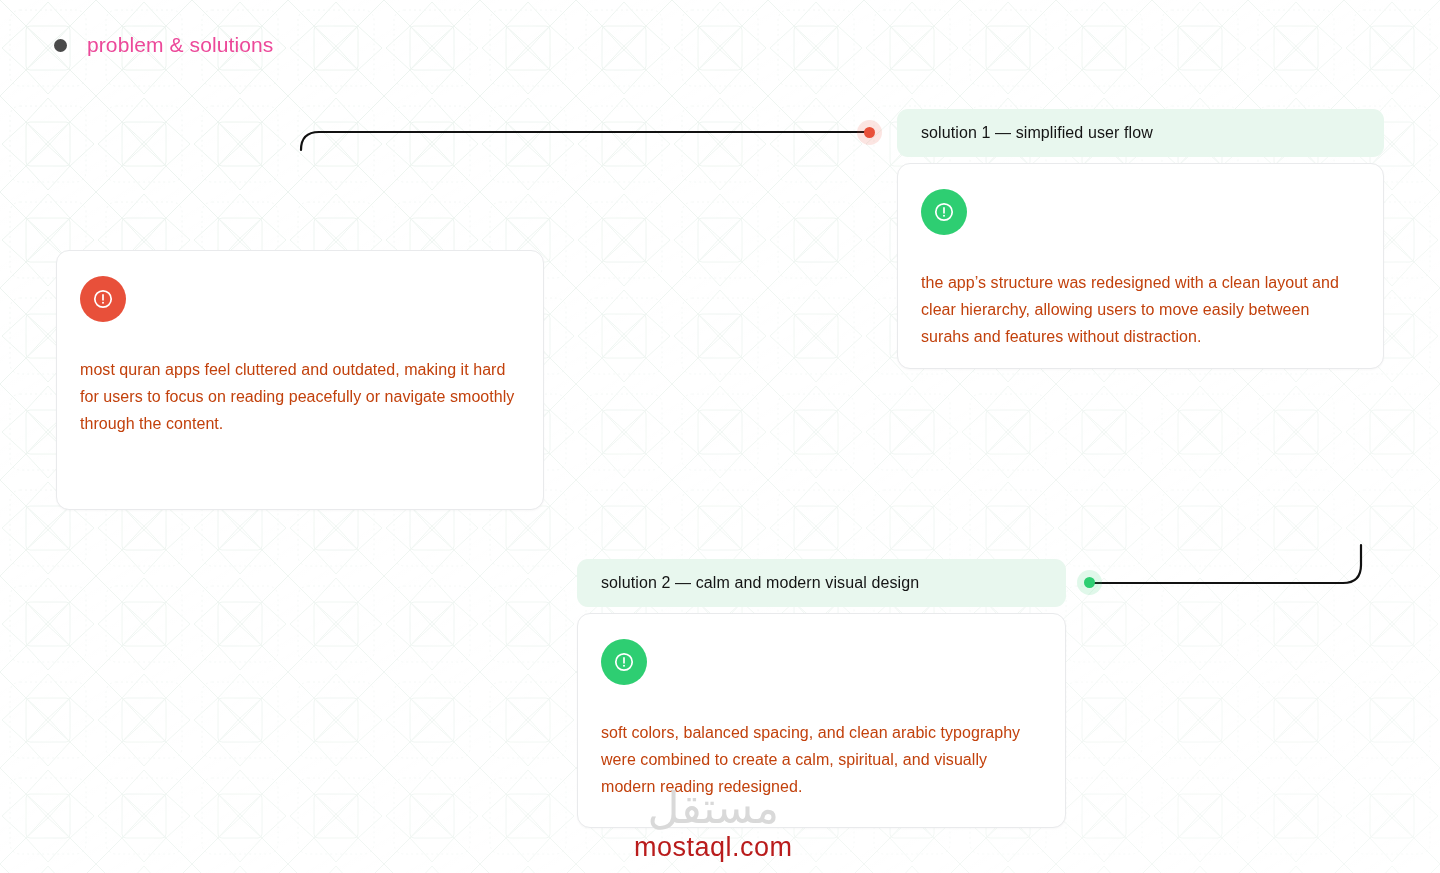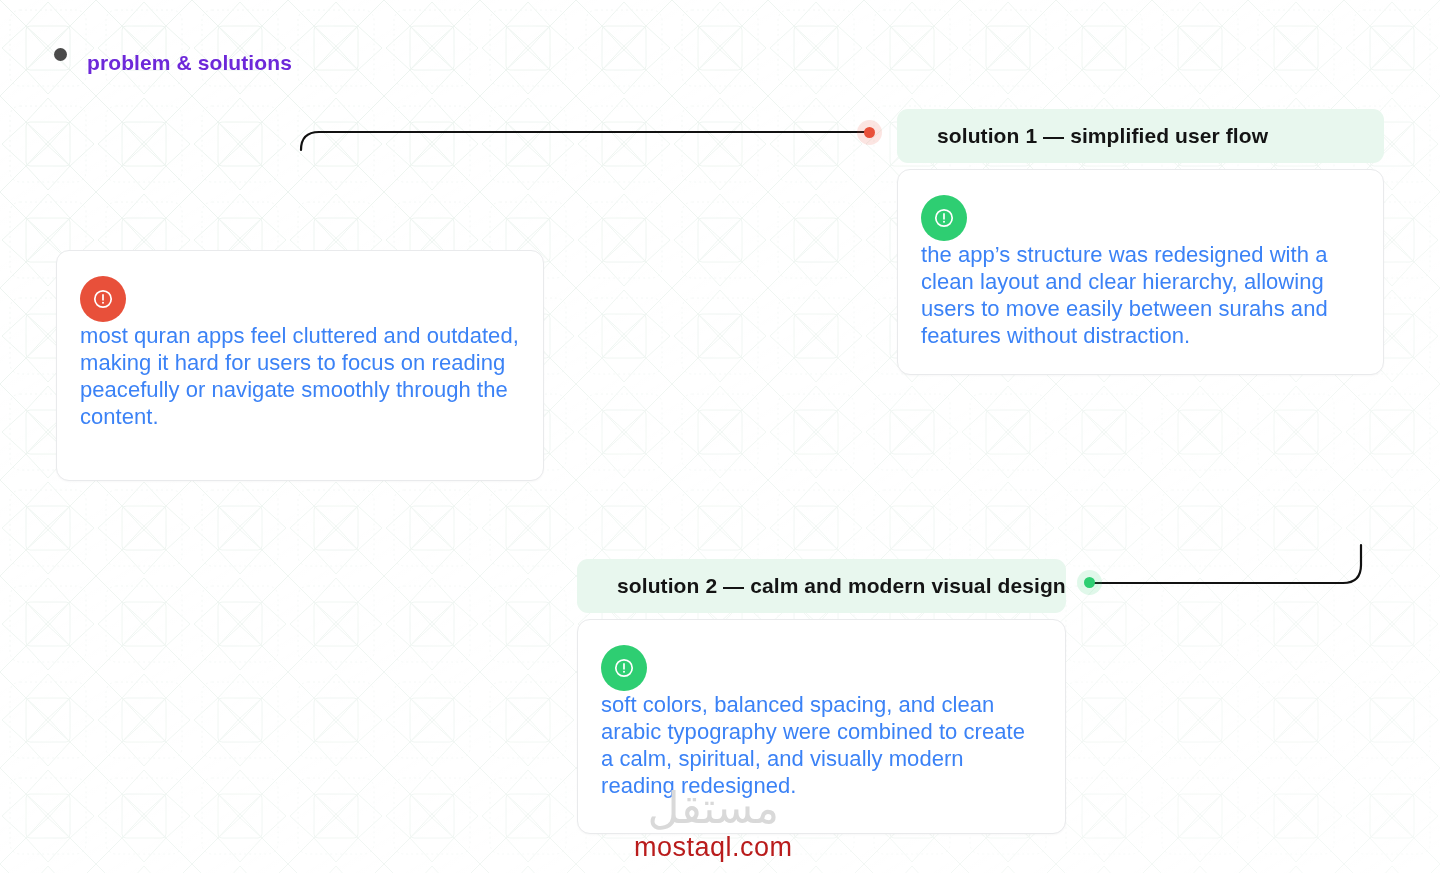--- a/index.html
+++ b/index.html
@@ -41,49 +41,48 @@
   }
   .header-bullet {
     width: 13px;
     height: 13px;
     border-radius: 50%;
     background: #4a4a4a;
     flex: 0 0 auto;
   }
   .header-title {
     font-size: 21px;
-    color: #6d28d9;
+    color: #ec4899;
     letter-spacing: .1px;
-    font-weight: 700;
+    font-weight: 400;
     white-space: nowrap;
-    margin-top: 18px;
   }
 
   
   #connectors {
     position: absolute;
     inset: 0;
     width: 1440px;
     height: 873px;
     z-index: 2;
     pointer-events: none;
   }
 
   
   .block {
     position: absolute;
     z-index: 3;
   }
 
   .pill {
     border-radius: 11px;
-    padding: 15px 40px;
-    font-size: 21px;
+    padding: 15px 24px;
+    font-size: 16px;
     color: #141414;
-    font-weight: 700;
+    font-weight: 400;
     letter-spacing: .1px;
     white-space: nowrap;
   }
   .pill.red   { background: #fdeeec; }
   .pill.green { background: #e8f7ee; }
 
   .card {
     margin-top: 6px;
     background: #ffffff;
     border: 1px solid #e9eaec;
@@ -97,32 +96,33 @@
     height: 46px;
     border-radius: 50%;
     display: flex;
     align-items: center;
     justify-content: center;
   }
   .badge.red   { background: #e8503a; }
   .badge.green { background: #2ece72; }
 
   .card-text {
-    font-size: 22px;
+    margin-top: 34px;
+    font-size: 16px;
     line-height: 27px;
-    color: #3b82f6;
+    color: #c2410c;
     letter-spacing: .05px;
   }
 
   
   #block-problem   { left: 56px;  top: 244px; width: 488px; }
   #block-solution1 { left: 897px; top: 109px; width: 487px; }
   #block-solution2 { left: 577px; top: 559px; width: 489px; }
 
-  #block-problem   .card { height: 231px; }
+  #block-problem   .card { height: 260px; }
   #block-solution1 .card { height: 206px; }
   #block-solution2 .card { height: 215px; }
 
   
   .endpoint {
     position: absolute;
     width: 11px;
     height: 11px;
     border-radius: 50%;
     z-index: 4;

